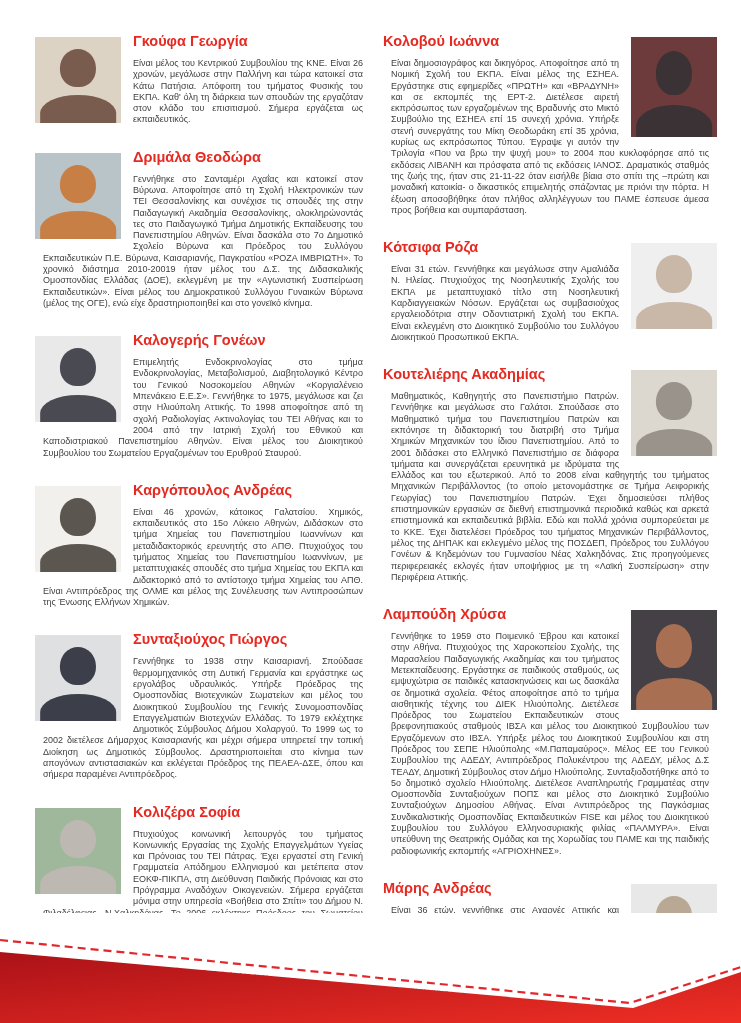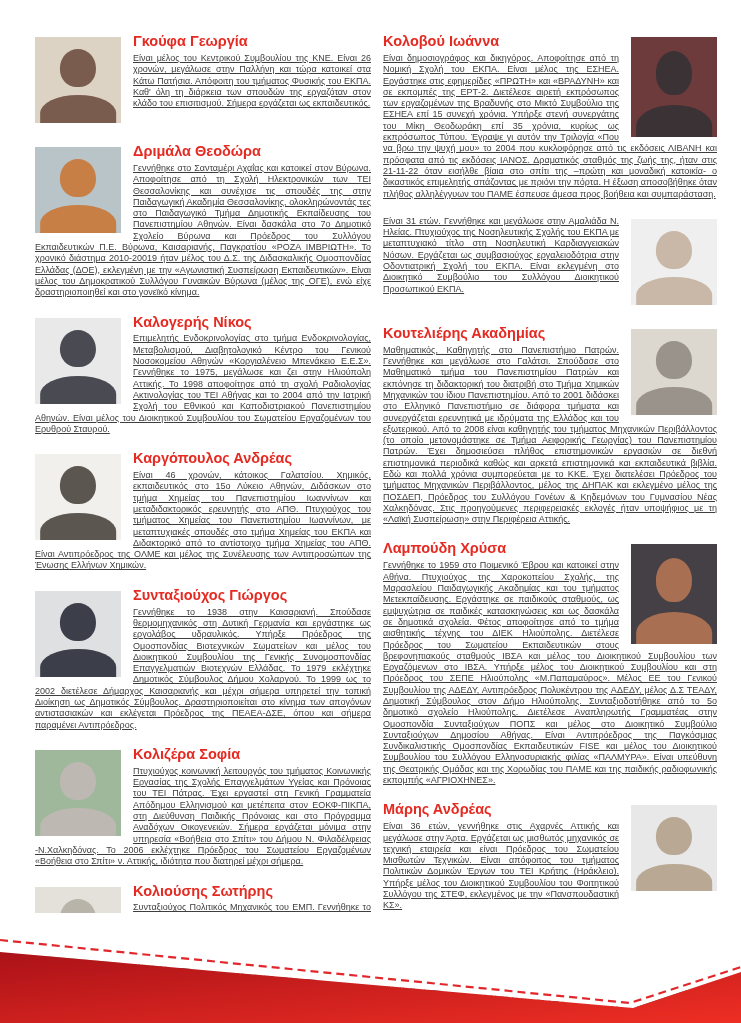--- a/index.html
+++ b/index.html
@@ -26,27 +26,26 @@
   .entry::after { content: ""; display: block; clear: both; }
 
   .cname {
     margin: 8px 0 3px 0;
     font-size: 14.5px;
     font-weight: bold;
     color: var(--accent);
     line-height: 1.1;
   }
   .bio {
-    margin: 0;
+    margin: 8px;
     font-size: 9px;
     line-height: 11.3px;
     color: var(--body-text);
     text-align: justify;
     hyphens: auto;
-    text-decoration: underline;
   }
 
   .photo {
     width: 86px; height: 86px;
     position: relative;
     overflow: hidden;
     margin-top: 3px;
     flex: none;
   }
   .photo.tall { height: 100px; }
@@ -101,21 +100,21 @@
       </article>
 
       <article class="entry">
         <div class="photo p2"></div>
         <h2 class="cname">Δριμάλα Θεοδώρα</h2>
         <p class="bio">Γεννήθηκε στο Σανταμέρι Αχαΐας και κατοικεί στον Βύρωνα. Αποφοίτησε από τη Σχολή Ηλεκτρονικών των ΤΕΙ Θεσσαλονίκης και συνέχισε τις σπουδές της στην Παιδαγωγική Ακαδημία Θεσσαλονίκης, ολοκληρώνοντάς τες στο Παιδαγωγικό Τμήμα Δημοτικής Εκπαίδευσης του Πανεπιστημίου Αθηνών. Είναι δασκάλα στο 7ο Δημοτικό Σχολείο Βύρωνα και Πρόεδρος του Συλλόγου Εκπαιδευτικών Π.Ε. Βύρωνα, Καισαριανής, Παγκρατίου «ΡΟΖΑ ΙΜΒΡΙΩΤΗ». Το χρονικό διάστημα 2010-20019 ήταν μέλος του Δ.Σ. της Διδασκαλικής Ομοσπονδίας Ελλάδας (ΔΟΕ), εκλεγμένη με την «Αγωνιστική Συσπείρωση Εκπαιδευτικών». Είναι μέλος του Δημοκρατικού Συλλόγου Γυναικών Βύρωνα (μέλος της ΟΓΕ), ενώ είχε δραστηριοποιηθεί και στο γονεϊκό κίνημα.</p>
       </article>
 
       <article class="entry">
         <div class="photo p3"></div>
-        <h2 class="cname">Καλογερής Νίκος</h2>
+        <h2 class="cname">Καλογερής Γονέων</h2>
         <p class="bio">Επιμελητής Ενδοκρινολογίας στο τμήμα Ενδοκρινολογίας, Μεταβολισμού, Διαβητολογικό Κέντρο του Γενικού Νοσοκομείου Αθηνών «Κοργιαλένειο Μπενάκειο Ε.Ε.Σ». Γεννήθηκε το 1975, μεγάλωσε και ζει στην Ηλιούπολη Αττικής. Το 1998 αποφοίτησε από τη σχολή Ραδιολογίας Ακτινολογίας του ΤΕΙ Αθήνας και το 2004 από την Ιατρική Σχολή του Εθνικού και Καποδιστριακού Πανεπιστημίου Αθηνών. Είναι μέλος του Διοικητικού Συμβουλίου του Σωματείου Εργαζομένων του Ερυθρού Σταυρού.</p>
       </article>
 
       <article class="entry">
         <div class="photo p4"></div>
         <h2 class="cname">Καργόπουλος Ανδρέας</h2>
         <p class="bio">Είναι 46 χρονών, κάτοικος Γαλατσίου. Χημικός, εκπαιδευτικός στο 15ο Λύκειο Αθηνών, Διδάσκων στο τμήμα Χημείας του Πανεπιστημίου Ιωαννίνων και μεταδιδακτορικός ερευνητής στο ΑΠΘ. Πτυχιούχος του τμήματος Χημείας του Πανεπιστημίου Ιωαννίνων, με μεταπτυχιακές σπουδές στο τμήμα Χημείας του ΕΚΠΑ και Διδακτορικό από το αντίστοιχο τμήμα Χημείας του ΑΠΘ. Είναι Αντιπρόεδρος της ΟΛΜΕ και μέλος της Συνέλευσης των Αντιπροσώπων της Ένωσης Ελλήνων Χημικών.</p>
       </article>
 
       <article class="entry">
@@ -141,20 +140,21 @@
     <div class="col col-right">
 
       <article class="entry">
         <div class="photo tall p8"></div>
         <h2 class="cname">Κολοβού Ιωάννα</h2>
         <p class="bio">Είναι δημοσιογράφος και δικηγόρος. Αποφοίτησε από τη Νομική Σχολή του ΕΚΠΑ. Είναι μέλος της ΕΣΗΕΑ. Εργάστηκε στις εφημερίδες «ΠΡΩΤΗ» και «ΒΡΑΔΥΝΗ» και σε εκπομπές της ΕΡΤ-2. Διετέλεσε αιρετή εκπρόσωπος των εργαζομένων της Βραδυνής στο Μικτό Συμβούλιο της ΕΣΗΕΑ επί 15 συνεχή χρόνια. Υπήρξε στενή συνεργάτης του Μίκη Θεοδωράκη επί 35 χρόνια, κυρίως ως εκπρόσωπος Τύπου. Έγραψε γι αυτόν την Τριλογία «Που να βρω την ψυχή μου» το 2004 που κυκλοφόρησε από τις εκδόσεις ΛΙΒΑΝΗ και πρόσφατα από τις εκδόσεις ΙΑΝΟΣ. Δραματικός σταθμός της ζωής της, ήταν στις 21-11-22 όταν εισήλθε βίαια στο σπίτι της –πρώτη και μοναδική κατοικία- ο δικαστικός επιμελητής σπάζοντας με πριόνι την πόρτα. Η έξωση αποσοβήθηκε όταν πλήθος αλληλέγγυων του ΠΑΜΕ έσπευσε άμεσα προς βοήθεια και συμπαράσταση.</p>
       </article>
 
       <article class="entry">
         <div class="photo p9"></div>
+        <h2 class="cname">Κότσιφα Ρόζα</h2>
         <p class="bio">Είναι 31 ετών. Γεννήθηκε και μεγάλωσε στην Αμαλιάδα Ν. Ηλείας. Πτυχιούχος της Νοσηλευτικής Σχολής του ΕΚΠΑ με μεταπτυχιακό τίτλο στη Νοσηλευτική Καρδιαγγειακών Νόσων. Εργάζεται ως συμβασιούχος εργαλειοδότρια στην Οδοντιατρική Σχολή του ΕΚΠΑ. Είναι εκλεγμένη στο Διοικητικό Συμβούλιο του Συλλόγου Διοικητικού Προσωπικού ΕΚΠΑ.</p>
       </article>
 
       <article class="entry">
         <div class="photo p10"></div>
         <h2 class="cname">Κουτελιέρης Ακαδημίας</h2>
         <p class="bio">Μαθηματικός, Καθηγητής στο Πανεπιστήμιο Πατρών. Γεννήθηκε και μεγάλωσε στο Γαλάτσι. Σπούδασε στο Μαθηματικό τμήμα του Πανεπιστημίου Πατρών και εκπόνησε τη διδακτορική του διατριβή στο Τμήμα Χημικών Μηχανικών του ίδιου Πανεπιστημίου. Από το 2001 διδάσκει στο Ελληνικό Πανεπιστήμιο σε διάφορα τμήματα και συνεργάζεται ερευνητικά με ιδρύματα της Ελλάδος και του εξωτερικού. Από το 2008 είναι καθηγητής του τμήματος Μηχανικών Περιβάλλοντος (το οποίο μετονομάστηκε σε Τμήμα Αειφορικής Γεωργίας) του Πανεπιστημίου Πατρών. Έχει δημοσιεύσει πλήθος επιστημονικών εργασιών σε διεθνή επιστημονικά περιοδικά καθώς και αρκετά επιστημονικά και εκπαιδευτικά βιβλία. Εδώ και πολλά χρόνια συμπορεύεται με το ΚΚΕ. Έχει διατελέσει Πρόεδρος του τμήματος Μηχανικών Περιβάλλοντος, μέλος της ΔΗΠΑΚ και εκλεγμένο μέλος της ΠΟΣΔΕΠ, Πρόεδρος του Συλλόγου Γονέων &amp; Κηδεμόνων του Γυμνασίου Νέας Χαλκηδόνας. Στις προηγούμενες περιφερειακές εκλογές ήταν υποψήφιος με τη «Λαϊκή Συσπείρωση» στην Περιφέρεια Αττικής.</p>
       </article>
 
       <article class="entry">

